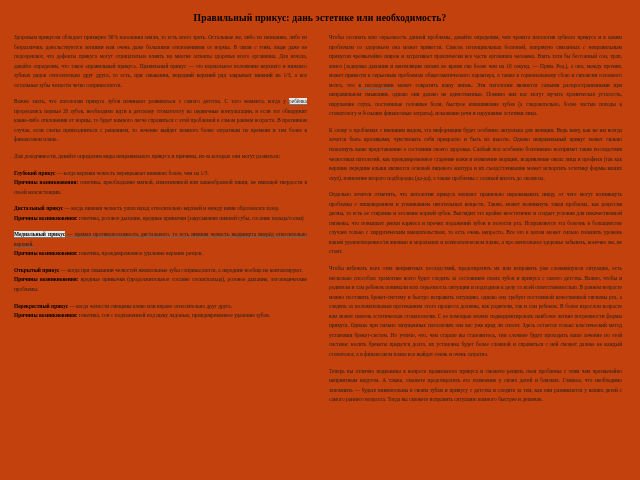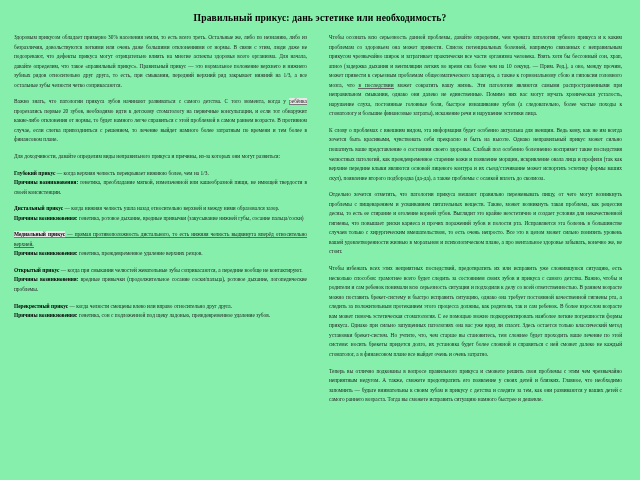--- a/index.html
+++ b/index.html
@@ -13,21 +13,21 @@
     height: 480px;
     overflow: hidden;
     font-family: "Liberation Serif", "DejaVu Serif", serif;
     color: #1a1a1a;
   }
   .page {
     box-sizing: border-box;
     width: 640px;
     height: 480px;
     padding: 12px 14px 8px 14px;
-    background: #86efac;
+    background: #c2410c;
   }
   .doc-title {
     text-align: center;
     font-weight: bold;
     font-size: 9.6px;
     line-height: 12px;
     letter-spacing: 0.15px;
     margin: 0 0 9px 0;
     color: #000000;
   }

